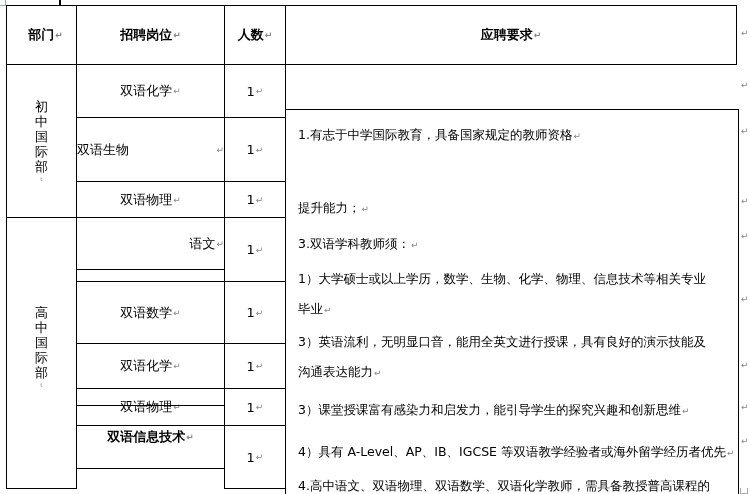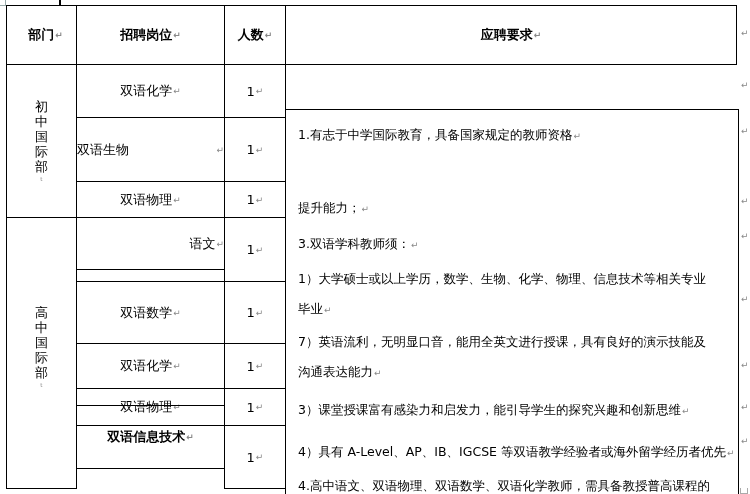--- a/index.html
+++ b/index.html
@@ -131,21 +131,21 @@
     <span>1</span>
     <span class="pm">↵</span>
   </div>
 
 <div class="req" style="left:285px;top:64px;width:454px;height:482px;margin-top:45px;">
   <div class="req-line" style="top:17px;"><span>1.有志于中学国际教育，具备国家规定的教师资格</span><span class="pm">↵</span></div>
   <div class="req-line" style="top:90px;"><span>提升能力；</span><span class="pm">↵</span></div>
   <div class="req-line" style="top:126px;"><span>3.双语学科教师须：</span><span class="pm">↵</span></div>
   <div class="req-line" style="top:161px;"><span> 1）大学硕士或以上学历，数学、生物、化学、物理、信息技术等相关专业</span></div>
   <div class="req-line" style="top:191px;"><span>毕业</span><span class="pm">↵</span></div>
-  <div class="req-line" style="top:224px;"><span> 7）英语流利，无明显口音，能用全英文进行授课，具有良好的演示技能及</span></div>
+  <div class="req-line" style="top:224px;"><span> 3）英语流利，无明显口音，能用全英文进行授课，具有良好的演示技能及</span></div>
   <div class="req-line" style="top:254px;"><span>沟通表达能力</span><span class="pm">↵</span></div>
   <div class="req-line" style="top:292px;"><span> 3）课堂授课富有感染力和启发力，能引导学生的探究兴趣和创新思维</span><span class="pm">↵</span></div>
   <div class="req-line" style="top:334px;"><span> 4）具有 A-Level、AP、IB、IGCSE 等双语教学经验者或海外留学经历者优先</span><span class="pm">↵</span></div>
   <div class="req-line" style="top:368px;"><span>4.高中语文、双语物理、双语数学、双语化学教师，需具备教授普高课程的</span></div>
   <div class="req-line" style="top:398px;"><span>能力</span><span class="pm">↵</span></div>
 </div>
 
 <span class="pmr" style="top:28px;">↵</span>
 <span class="pmr" style="top:80px;">↵</span>
 <span class="pmr" style="top:126px;">↵</span>

